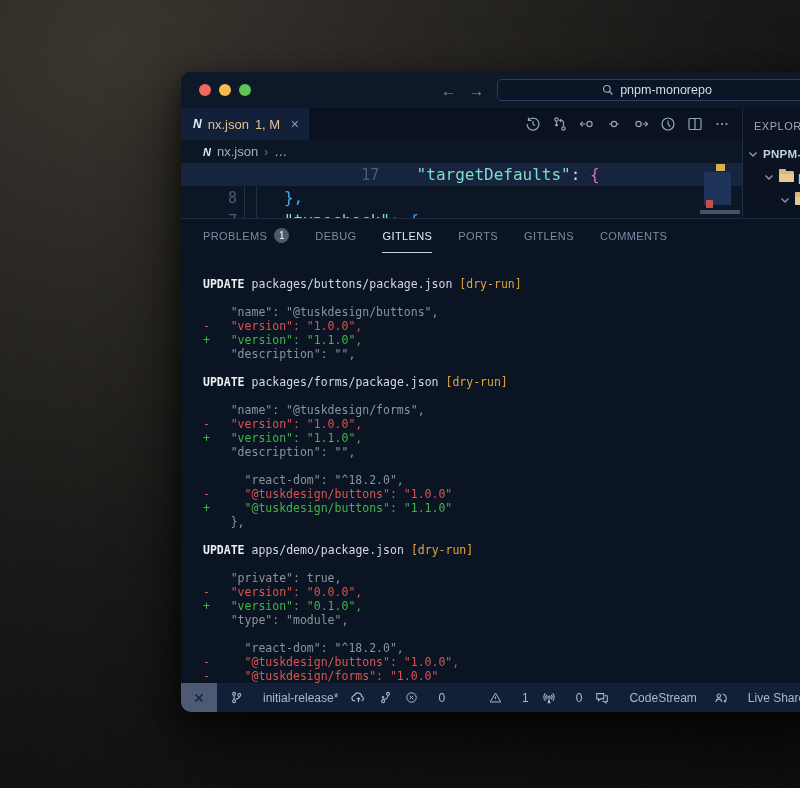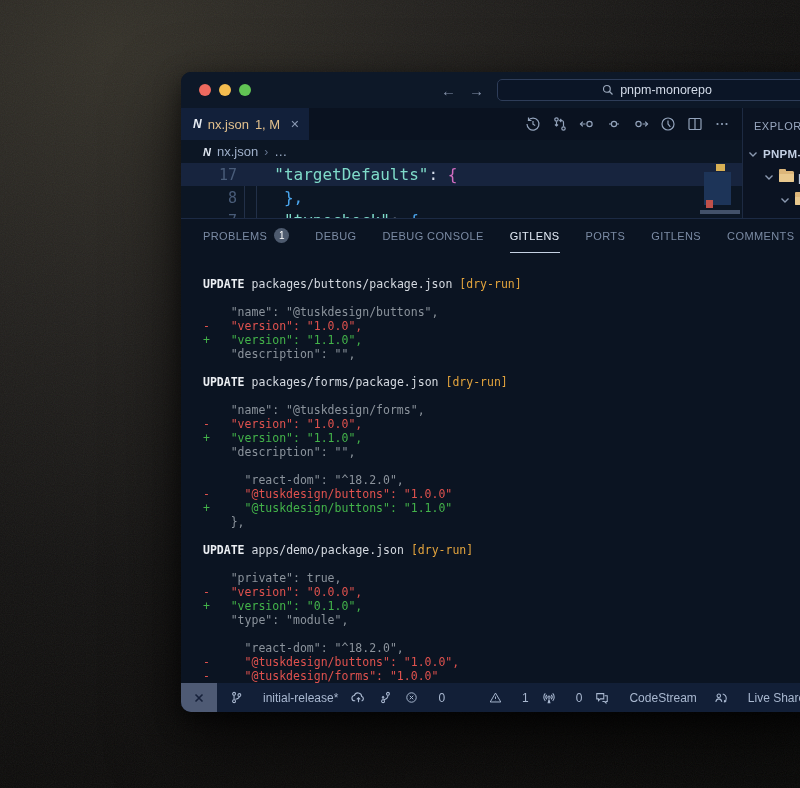--- a/index.html
+++ b/index.html
@@ -45,21 +45,21 @@
   .tab .tab-close { color:#8a99b3; font-size:11px; margin-left:4px; }
   .editor-actions { margin-left:auto; display:flex; align-items:center; gap:11px; padding-right:12px; color:#93a3bb; }
   .editor-actions svg { display:block; }
 
   .breadcrumb { height:23px; flex:0 0 23px; display:flex; align-items:center; gap:6px; padding-left:22px; font-size:13px; color:#9fb0ca; background:#0c1624; }
   .breadcrumb .nx-logo { font-weight:bold; font-size:11px; color:#dfe6f0; font-style:italic; }
   .breadcrumb .bc-sep { color:#64748f; font-size:12px; }
 
   .editor { position:relative; flex:1; overflow:hidden; font-family:"DejaVu Sans Mono", monospace; font-size:16px; }
   .code-line { height:23px; display:flex; align-items:center; white-space:pre; }
-  .code-line.current { background:rgba(32,50,84,.55); }
+  .code-line.current { background:rgba(32,50,84,.55);justify-content:center; }
   .gutter { width:56px; flex:0 0 56px; text-align:right; color:#495c79; font-size:15px; padding-right:0; }
   .code-text { padding-left:18px; position:relative; }
   .tok-key { color:#7fdbca; }
   .tok-plain { color:#d6deeb; }
   .tok-brace-pink { color:#d16dc1; }
   .tok-brace-blue { color:#4ba7ef; }
   .indent-guide { position:absolute; top:23px; bottom:0; width:1px; background:#223048; }
   .ig1 { left:63px; } .ig2 { left:75px; }
 
   .minimap { position:absolute; right:0; top:0; width:38px; height:100%; }
@@ -270,23 +270,20 @@
 
   <div class="panel">
     <div class="panel-tabs">
       <div class="panel-tab">
           <span>PROBLEMS</span>
           <span class="panel-badge">1</span>
         </div>
       <div class="panel-tab">
           <span>DEBUG</span>
         </div>
-      <div class="panel-tab">
-          <span>DEBUG CONSOLE</span>
-        </div>
       <div class="panel-tab active">
           <span>GITLENS</span>
         </div>
       <div class="panel-tab">
           <span>PORTS</span>
         </div>
       <div class="panel-tab">
           <span>GITLENS</span>
         </div>
       <div class="panel-tab">

